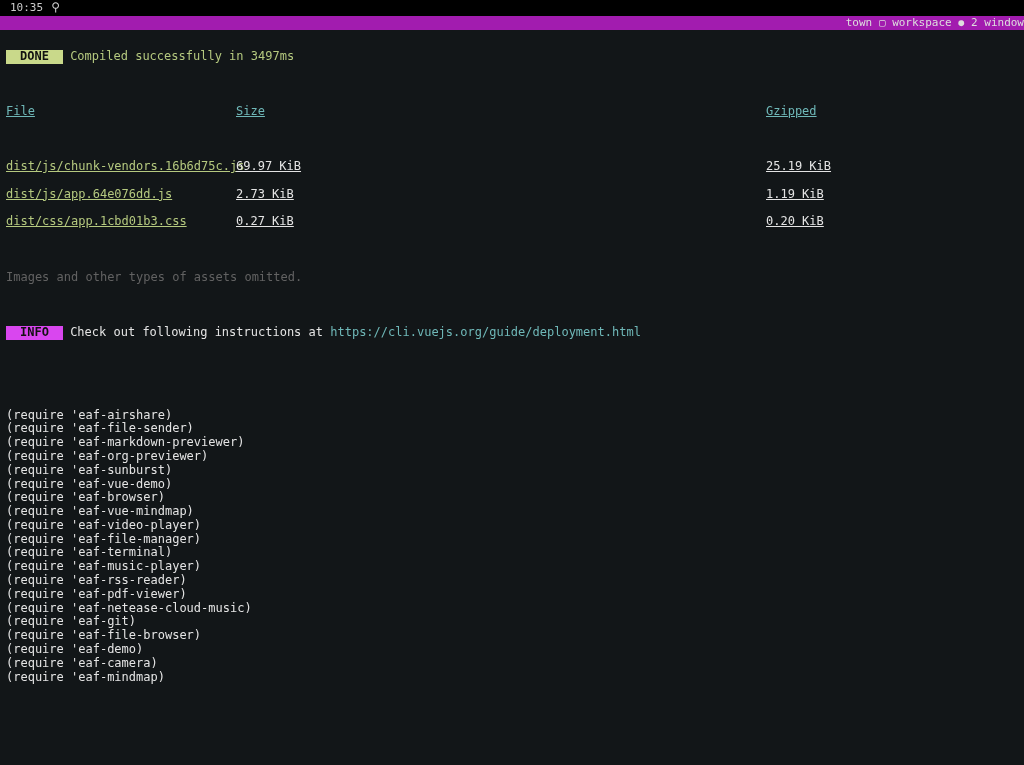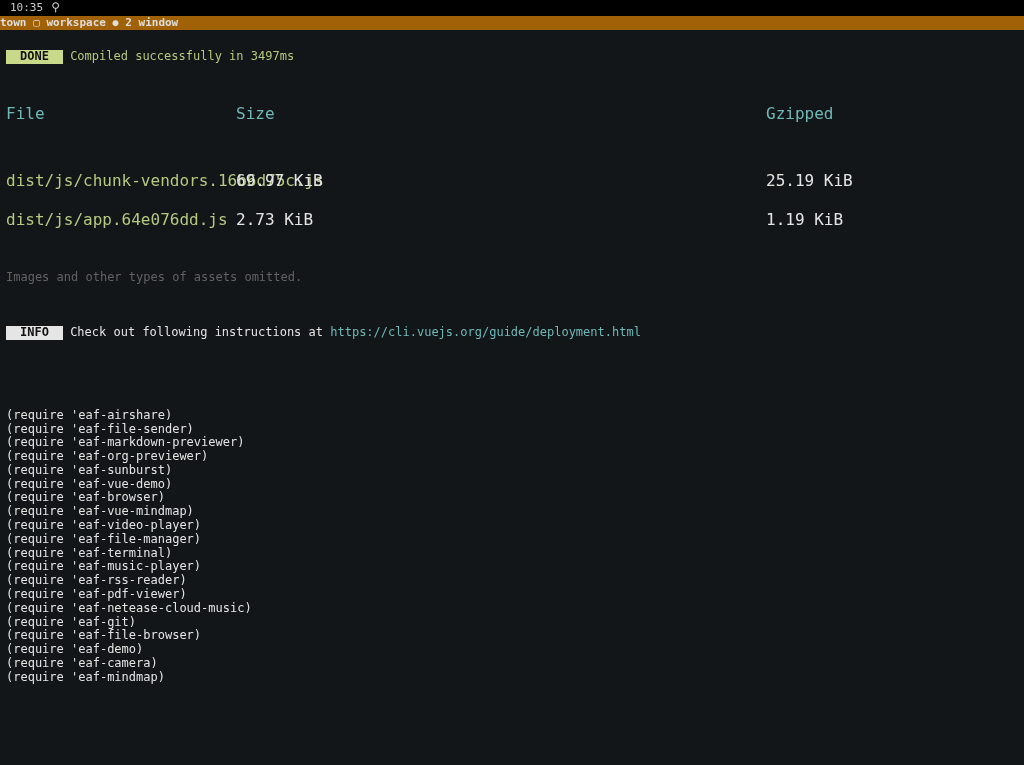--- a/index.html
+++ b/index.html
@@ -22,54 +22,55 @@
     align-items: center;
     padding: 0 10px;
     font-size: 11px;
   }
   .topbar .pin {
     margin-left: 8px;
     font-size: 12px;
   }
   .header-line {
     height: 14px;
-    background: #a16207;
-    text-align: left;
+    background: #a21caf;
+    text-align: right;
     color: #dedede;
     font-size: 11px;
     line-height: 14px;
-    font-weight: bold;
+    font-weight: normal;
   }
   .header-line .bullet {
     font-size: 10px;
   }
   .terminal {
     background: #121618;
     padding: 6px 6px 2px 6px;
     white-space: pre;
   }
   .badge {
     display: inline-block;
     padding: 0 14px;
     font-weight: bold;
     color: #111;
   }
   .badge.done { background: #c9d98a; }
-  .badge.info { background: #e5e5e5; }
+  .badge.info { background: #d946ef; }
   .c-white { color: #e4e4e4; }
   .c-dim { color: #626262; }
   .c-cyan { color: #6fb8b8; }
-  .c-green { color: #b5c97f; margin-top: 7px; }
+  .c-green { color: #b5c97f; }
   .c-yellow { color: #d9d07a; }
   .row {
     font-size: 0;
   }
   .row span {
-    font-size: 16px;
+    font-size: 12px;
     display: inline-block;
+    text-decoration: underline;
   }
   .col-file { width: 230px; }
   .col-size { width: 530px; }
   .col-gzip { }
 </style>
 </head>
 <body>
 
 <div class="topbar">
   <span>10:35</span>
@@ -84,20 +85,21 @@
   <span>2 window</span>
 </div>
 
 <div class="terminal">
 <div><span class="badge done">DONE</span> <span class="c-green">Compiled successfully in 3497ms</span></div>
 <div>&nbsp;</div>
 <div class="row"><span class="col-file c-cyan">File</span><span class="col-size c-cyan">Size</span><span class="col-gzip c-cyan">Gzipped</span></div>
 <div>&nbsp;</div>
 <div class="row"><span class="col-file c-green">dist/js/chunk-vendors.16b6d75c.js</span><span class="col-size c-white">69.97 KiB</span><span class="c-white">25.19 KiB</span></div>
 <div class="row"><span class="col-file c-green">dist/js/app.64e076dd.js</span><span class="col-size c-white">2.73 KiB</span><span class="c-white">1.19 KiB</span></div>
+<div class="row"><span class="col-file c-green">dist/css/app.1cbd01b3.css</span><span class="col-size c-white">0.27 KiB</span><span class="c-white">0.20 KiB</span></div>
 <div>&nbsp;</div>
 <div class="c-dim">Images and other types of assets omitted.</div>
 <div>&nbsp;</div>
 <div><span class="badge info">INFO</span> <span class="c-white">Check out following instructions at </span><span class="c-cyan">https://cli.vuejs.org/guide/deployment.html</span></div>
 <div>&nbsp;</div>
 <div>&nbsp;</div>
 <div id="requires-container"><div class="c-white">(require 'eaf-airshare)</div><div class="c-white">(require 'eaf-file-sender)</div><div class="c-white">(require 'eaf-markdown-previewer)</div><div class="c-white">(require 'eaf-org-previewer)</div><div class="c-white">(require 'eaf-sunburst)</div><div class="c-white">(require 'eaf-vue-demo)</div><div class="c-white">(require 'eaf-browser)</div><div class="c-white">(require 'eaf-vue-mindmap)</div><div class="c-white">(require 'eaf-video-player)</div><div class="c-white">(require 'eaf-file-manager)</div><div class="c-white">(require 'eaf-terminal)</div><div class="c-white">(require 'eaf-music-player)</div><div class="c-white">(require 'eaf-rss-reader)</div><div class="c-white">(require 'eaf-pdf-viewer)</div><div class="c-white">(require 'eaf-netease-cloud-music)</div><div class="c-white">(require 'eaf-git)</div><div class="c-white">(require 'eaf-file-browser)</div><div class="c-white">(require 'eaf-demo)</div><div class="c-white">(require 'eaf-camera)</div><div class="c-white">(require 'eaf-mindmap)</div></div>
 
 
 

